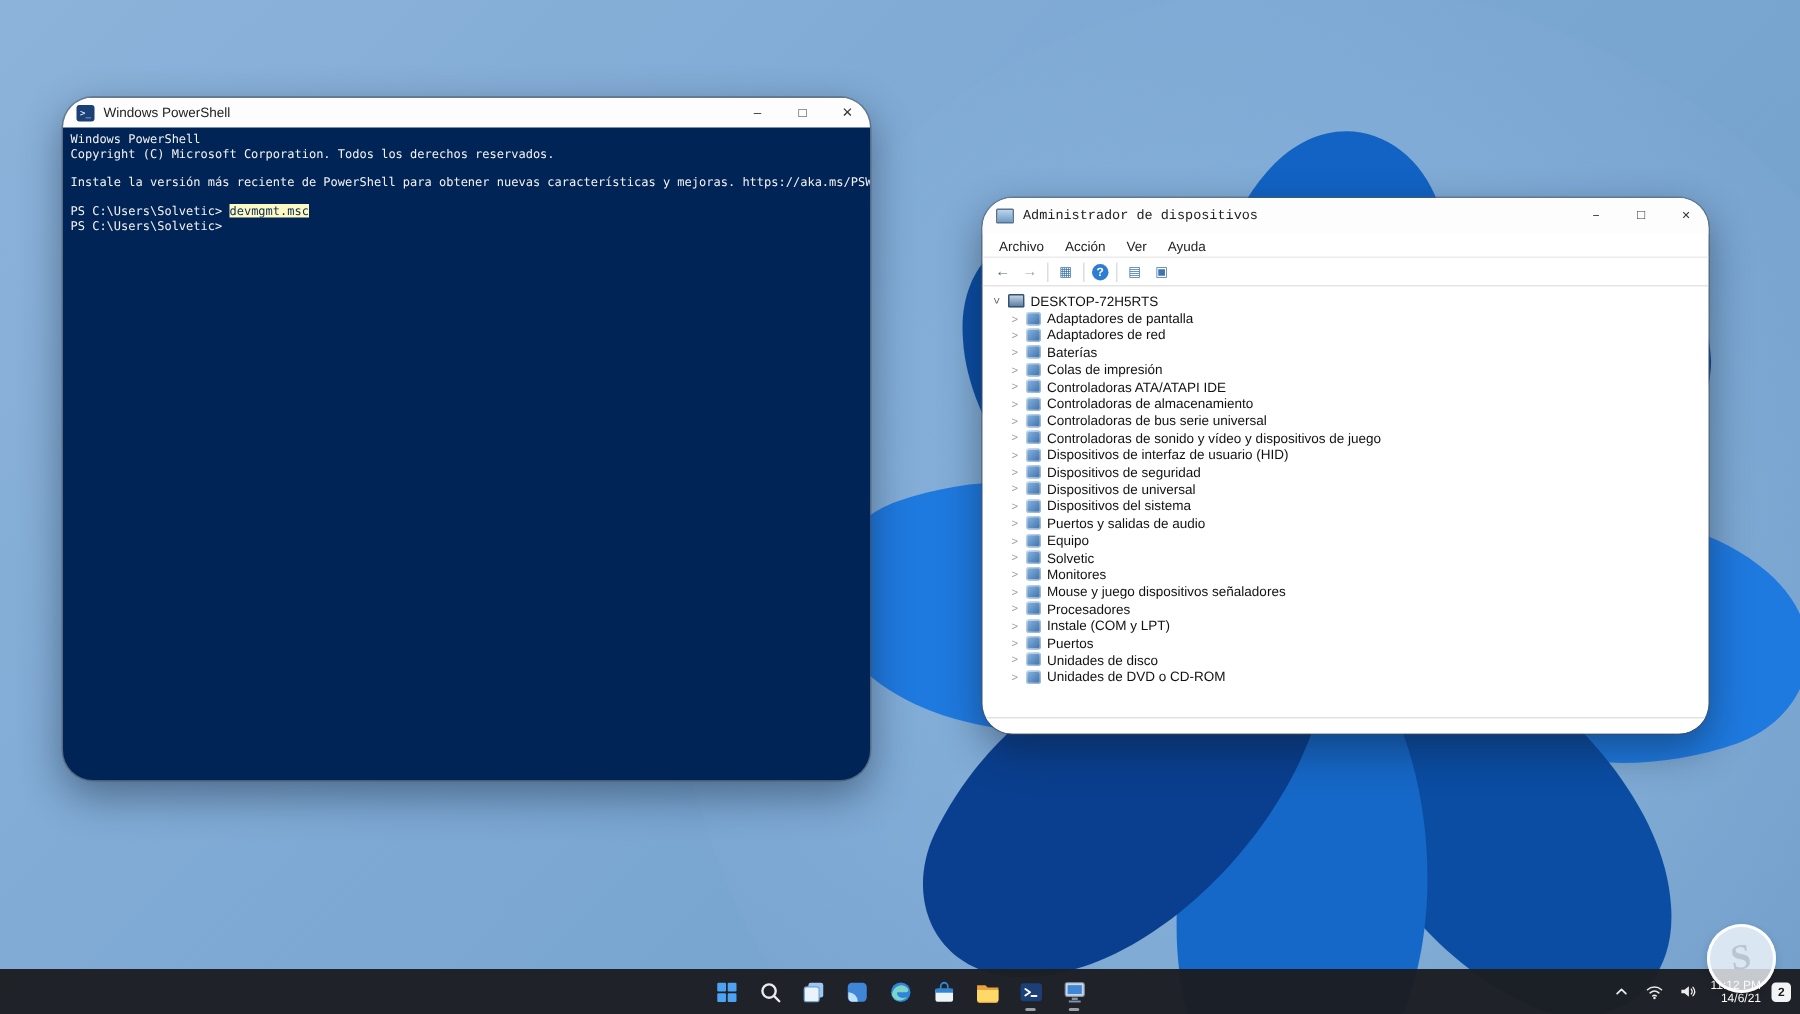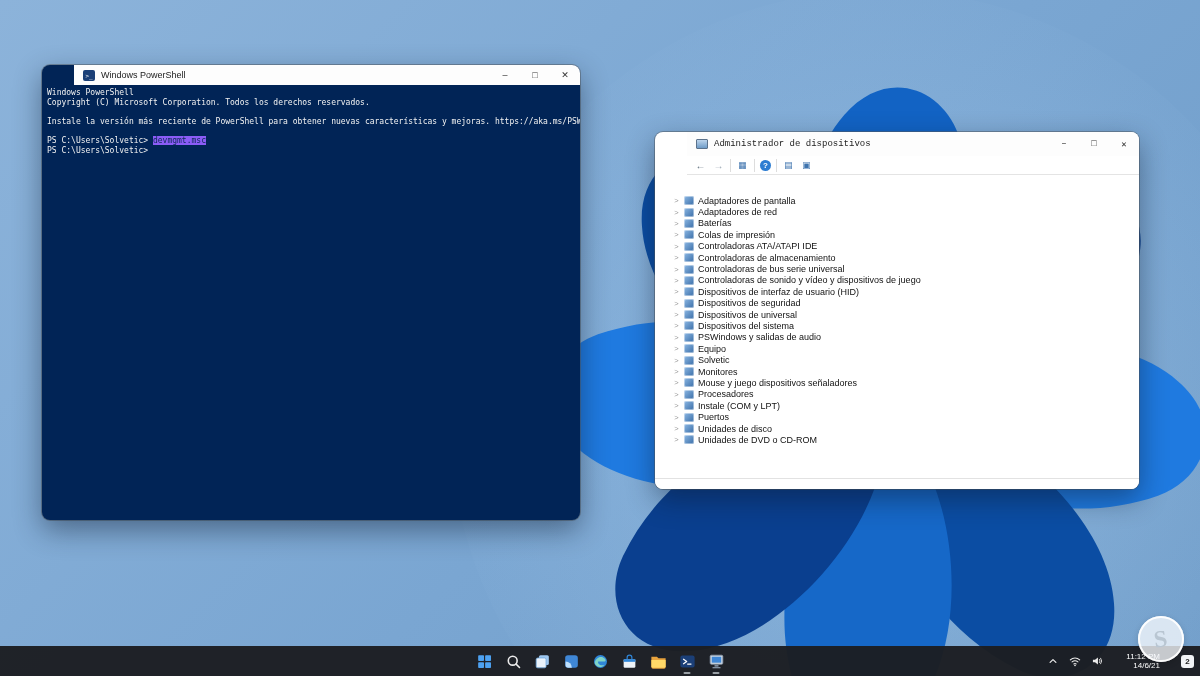--- a/index.html
+++ b/index.html
@@ -3,33 +3,33 @@
 <meta charset="utf-8">
 <style>
   * { margin:0; padding:0; box-sizing:border-box; }
   html,body { width:1200px; height:676px; overflow:hidden; font-family:"Liberation Sans", sans-serif; }
   #stage { position:relative; width:1200px; height:676px; background:linear-gradient(135deg,#8cb3da 0%,#7aa6d2 55%,#6f9cc8 100%); overflow:hidden; }
 
   
   #wallpaper { position:absolute; inset:0; z-index:0; }
 
   
-  .win { position:absolute; border-radius:8px; overflow:hidden; box-shadow:0 10px 28px rgba(10,25,45,.45), 0 0 0 1px rgba(90,100,110,.55);padding-left:32px; }
+  .win { position:absolute; border-radius:20px; overflow:hidden; box-shadow:0 10px 28px rgba(10,25,45,.45), 0 0 0 1px rgba(90,100,110,.55); }
   .titlebar { display:flex; align-items:center; gap:6px; background:#fdfdfd; padding:0 0 0 9px; }
   .title-text { font-size:9px; color:#222; white-space:nowrap; }
   .win-controls { margin-left:auto; display:flex; height:100%; }
   .win-btn { width:30px; height:100%; display:flex; align-items:center; justify-content:center; font-size:9px; color:#333; cursor:default; }
 
   
   #ps-win { left:42px; top:65px; width:538px; height:455px; background:#012456; z-index:10; }
   #ps-win .titlebar { height:20px; }
   .ps-icon { width:12px; height:11px; border-radius:2px; background:#1b3f77; color:#fff; font-size:6px; line-height:11px; text-align:center; font-family:"DejaVu Sans Mono", monospace; }
   #console-body { position:absolute; top:20px; left:0; right:0; bottom:0; padding:3px 5px; font-family:"DejaVu Sans Mono", monospace; font-size:8px; line-height:9.6px; color:#f2f2f2; white-space:pre; overflow:hidden; }
   .con-line { min-height:9.6px; }
-  .cmd-highlight { background:#8b5cf6; color:#0a2a55; }
+  .cmd-highlight { background:#fef9c3; color:#0a2a55; }
 
   
   #dm-win { left:655px; top:132px; width:484px; height:357px; background:#fff; z-index:20; }
   #dm-win .titlebar { height:24px;font-family:Liberation Mono, monospace; }
   .dm-icon { width:12px; height:10px; border:1px solid #5b728c; border-radius:1px; background:linear-gradient(#bcd4ec,#6f9cc8); }
   #dm-menubar { display:flex; align-items:center; height:16px; border-bottom:1px solid #ececec; padding:0 4px; }
   .menu-item { font-size:9px; color:#222; padding:0 7px; cursor:default; }
   #dm-toolbar { display:flex; align-items:center; height:19px; border-bottom:1px solid #e4e4e4; padding:0 7px; gap:5px; }
   .tb-icon { width:13px; height:13px; display:flex; align-items:center; justify-content:center; font-size:10px; color:#5a6b7a; }
   .tb-icon[data-name="forward-arrow-icon"] { color:#9aa7b4; }
@@ -44,21 +44,21 @@
   .ticon { width:10px; height:9px; border-radius:2px; background:linear-gradient(135deg,#8db8e4,#3a6ea8); box-shadow:inset 0 0 0 1px rgba(255,255,255,.45); flex:0 0 auto; }
   .ticon.computer { width:11px; height:9px; border-radius:1px; background:linear-gradient(#cfe0f0,#51769c); box-shadow:inset 0 0 0 1px #37506b; }
   #dm-statusbar { position:absolute; left:0; right:0; bottom:0; height:11px; background:#fff; border-top:1px solid #e2e2e2; }
 
   
   #taskbar { position:absolute; left:0; right:0; bottom:0; height:30px; background:rgba(28,30,34,.97); z-index:40; }
   #tb-center { position:absolute; left:50%; top:0; transform:translateX(-50%); height:100%; display:flex; align-items:center; gap:3px; }
   .tb-app { position:relative; width:26px; height:26px; border-radius:4px; display:flex; align-items:center; justify-content:center; background:transparent; border:none; cursor:default; }
   .tb-app svg { width:19px; height:19px; }
   .tb-app.active::after { content:""; position:absolute; bottom:0px; left:50%; transform:translateX(-50%); width:7px; height:2.5px; border-radius:2px; background:#9aa0a6; }
-  #tb-tray { position:absolute; right:6px; top:0; height:100%; display:flex; align-items:center; gap:21px; }
+  #tb-tray { position:absolute; right:6px; top:0; height:100%; display:flex; align-items:center; gap:7px; }
   .tray-icon { width:16px; height:16px; display:flex; align-items:center; justify-content:center; }
   .tray-icon svg { width:14px; height:14px; }
   #clock { text-align:right; color:#fff; font-size:8px; line-height:9.5px; cursor:default; }
   #notif-badge { min-width:13px; height:13px; border-radius:3px; background:#f2f4f6; color:#1a1a1a; font-size:8px; font-weight:bold; display:flex; align-items:center; justify-content:center; padding:0 2px; }
 
   
   #watermark { position:absolute; right:16px; bottom:14px; width:46px; height:46px; border-radius:50%; background:rgba(246,249,252,.78); box-shadow:inset 0 0 0 2px rgba(255,255,255,.9), 0 2px 6px rgba(0,0,0,.15); display:flex; align-items:center; justify-content:center; z-index:50; }
   #watermark span { font-size:24px; font-weight:bold; color:#b9c6d2; font-family:"Liberation Serif", serif; transform:rotate(-8deg); }
 </style>
 </head>
@@ -107,32 +107,43 @@
   <div class="win" id="dm-win" data-name="device-manager-window">
     <div class="titlebar" data-name="device-manager-titlebar">
       <span class="dm-icon" data-name="device-manager-window-icon"></span>
       <span class="title-text" data-name="device-manager-title">Administrador de dispositivos</span>
       <div class="win-controls">
         <span class="win-btn" data-name="device-manager-minimize-button">–</span>
         <span class="win-btn" data-name="device-manager-maximize-button">□</span>
         <span class="win-btn" data-name="device-manager-close-button">✕</span>
       </div>
     </div>
+    <div id="dm-menubar" data-name="device-manager-menubar">
+        <span class="menu-item" data-name="menu-archivo">Archivo</span>
+        <span class="menu-item" data-name="menu-accion">Acción</span>
+        <span class="menu-item" data-name="menu-ver">Ver</span>
+        <span class="menu-item" data-name="menu-ayuda">Ayuda</span>
+      </div>
     <div id="dm-toolbar" data-name="device-manager-toolbar">
         <span class="tb-icon" data-name="back-arrow-icon">←</span>
         <span class="tb-icon" data-name="forward-arrow-icon">→</span>
         <div class="tb-sep" data-name="toolbar-separator"></div>
         <span class="tb-icon" data-name="console-window-icon">▦</span>
         <div class="tb-sep" data-name="toolbar-separator"></div>
         <span class="tb-icon" data-name="help-icon">?</span>
         <div class="tb-sep" data-name="toolbar-separator"></div>
         <span class="tb-icon" data-name="devices-list-icon">▤</span>
         <span class="tb-icon" data-name="computer-scan-icon">▣</span>
       </div>
     <div id="dm-tree" data-name="device-tree">
+      <div class="tree-row" data-name="tree-root-node">
+        <span class="chev expanded" data-name="chevron-expanded-icon">&gt;</span>
+        <span class="ticon computer" data-name="computer-icon"></span>
+        <span data-name="tree-root-label">DESKTOP-72H5RTS</span>
+      </div>
       <div id="dm-tree-children">
           <div class="tree-row child" data-name="tree-item">
             <span class="chev" data-name="chevron-right-icon">&gt;</span>
             <span class="ticon" data-name="display-adapter-icon"></span>
             <span data-name="tree-item-label">Adaptadores de pantalla</span>
           </div>
           <div class="tree-row child" data-name="tree-item">
             <span class="chev" data-name="chevron-right-icon">&gt;</span>
             <span class="ticon" data-name="network-adapter-icon"></span>
             <span data-name="tree-item-label">Adaptadores de red</span>
@@ -183,21 +194,21 @@
             <span data-name="tree-item-label">Dispositivos de universal</span>
           </div>
           <div class="tree-row child" data-name="tree-item">
             <span class="chev" data-name="chevron-right-icon">&gt;</span>
             <span class="ticon" data-name="system-device-icon"></span>
             <span data-name="tree-item-label">Dispositivos del sistema</span>
           </div>
           <div class="tree-row child" data-name="tree-item">
             <span class="chev" data-name="chevron-right-icon">&gt;</span>
             <span class="ticon" data-name="audio-io-icon"></span>
-            <span data-name="tree-item-label">PSWindows y salidas de audio</span>
+            <span data-name="tree-item-label">Puertos y salidas de audio</span>
           </div>
           <div class="tree-row child" data-name="tree-item">
             <span class="chev" data-name="chevron-right-icon">&gt;</span>
             <span class="ticon" data-name="computer-device-icon"></span>
             <span data-name="tree-item-label">Equipo</span>
           </div>
           <div class="tree-row child" data-name="tree-item">
             <span class="chev" data-name="chevron-right-icon">&gt;</span>
             <span class="ticon" data-name="firmware-icon"></span>
             <span data-name="tree-item-label">Solvetic</span>

